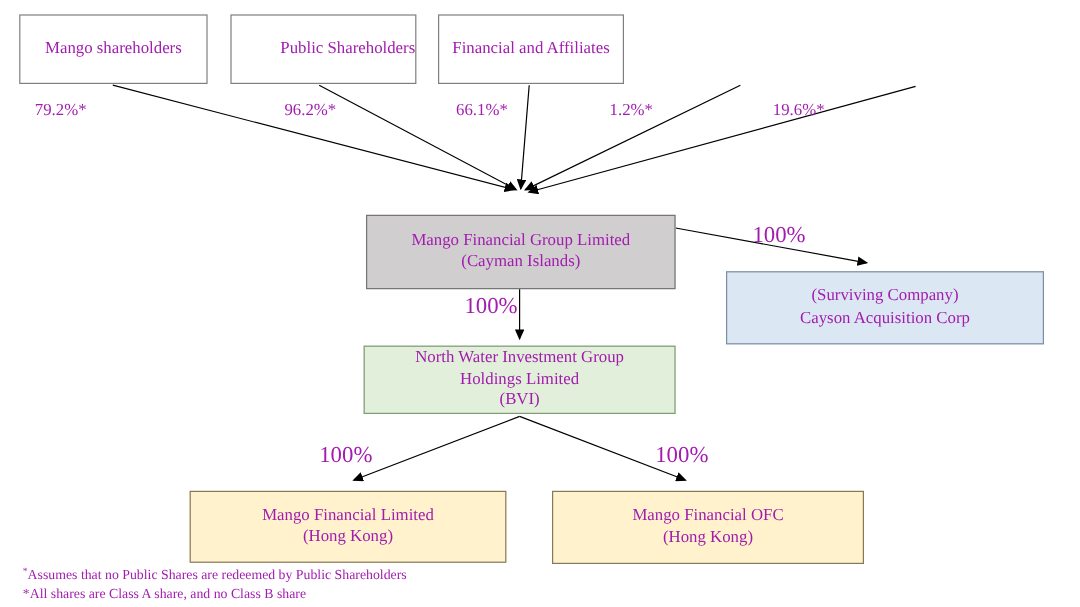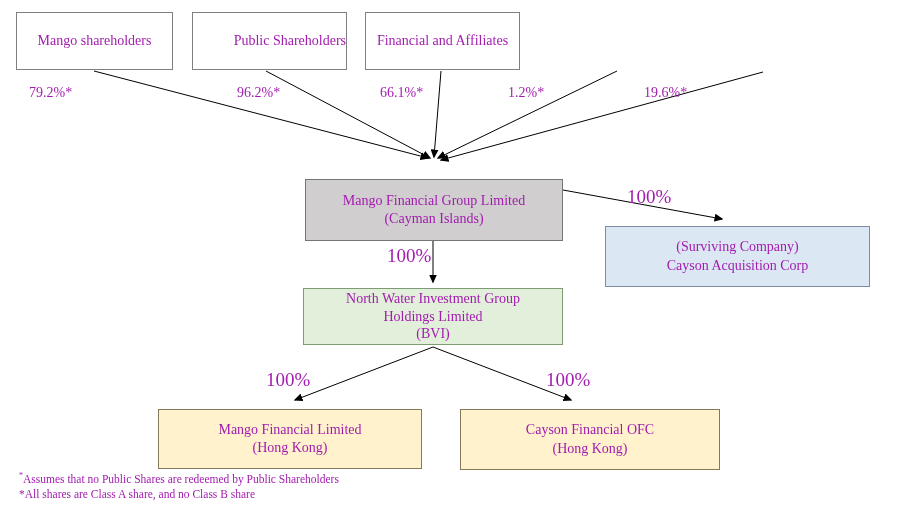--- a/index.html
+++ b/index.html
@@ -103,21 +103,21 @@
     <span>North Water Investment Group</span>
     <span>Holdings Limited</span>
     <span>(BVI)</span>
   </div>
 
   <div class="box fill-sub" style="left:158px;top:409px;width:264px;height:60px;">
     <span>Mango Financial Limited</span>
     <span>(Hong Kong)</span>
   </div>
   <div class="box fill-sub" style="left:460px;top:409px;width:260px;height:61px;">
-    <span>Cayson Financial OFC</span>
+    <span>Mango Financial OFC</span>
     <span>(Hong Kong)</span>
   </div>
 
   <div class="own" style="left:627px;top:186px;">100%</div>
   <div class="own" style="left:387px;top:245px;">100%</div>
   <div class="own" style="left:266px;top:369px;">100%</div>
   <div class="own" style="left:546px;top:369px;">100%</div>
 
   <div class="footnotes">
     <div><span class="fn-marker-sup">*</span><span>Assumes that no Public Shares are redeemed by Public Shareholders</span></div>

